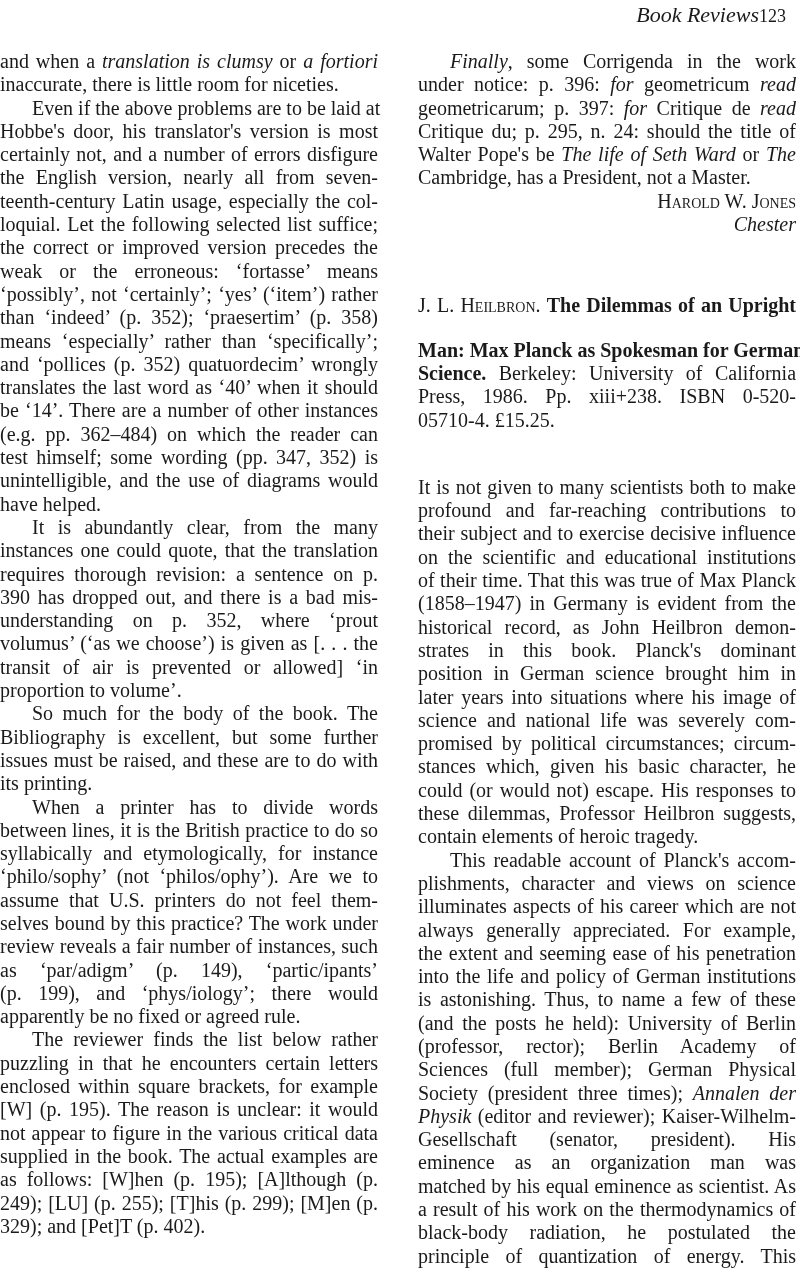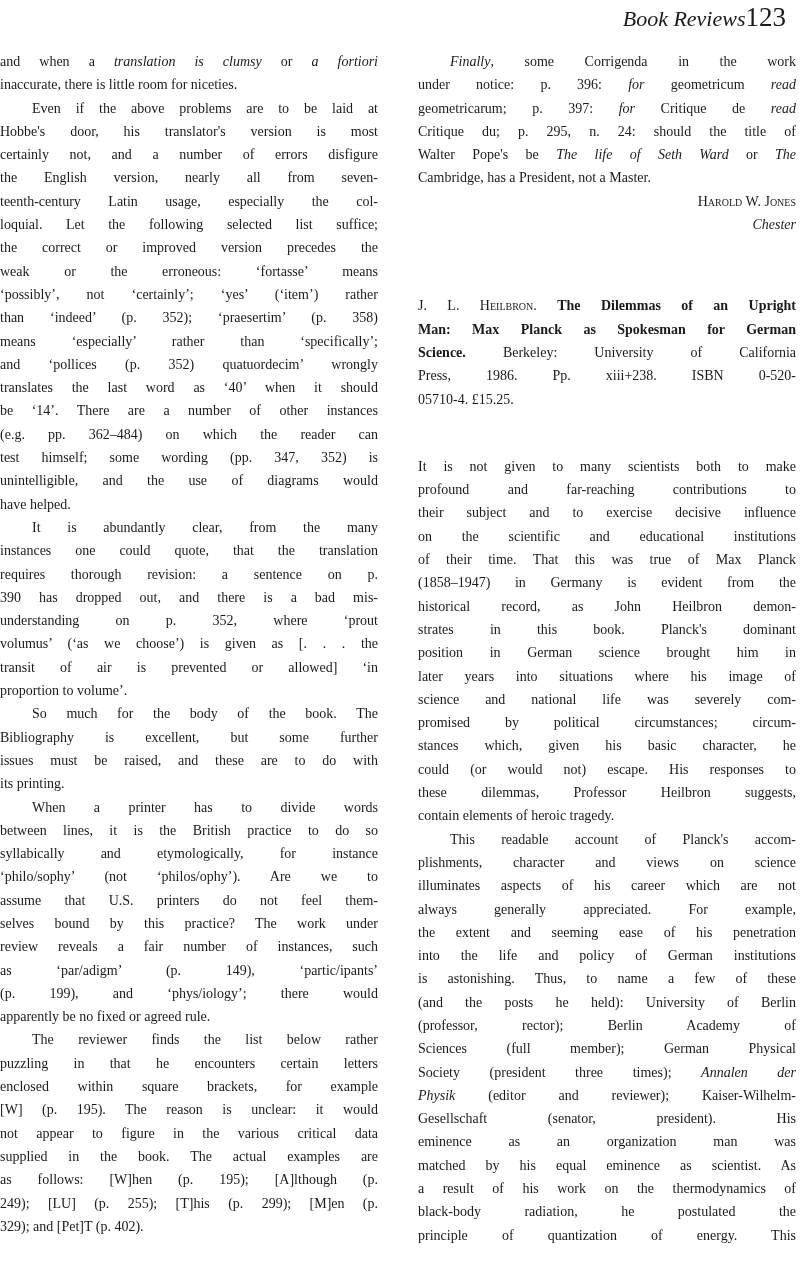--- a/index.html
+++ b/index.html
@@ -6,38 +6,38 @@
     body {
       width: 800px; height: 1277px; position: relative; overflow: hidden;
       font-family: "Liberation Serif", "DejaVu Serif", serif;
       color: #1a1a1a;
     }
     .header {
       position: absolute; top: 2px; right: 14px; height: 36px;
       display: flex; align-items: baseline; 
       font-size: 22px; font-style: italic;
     }
-    .header .pageno { font-style: normal; font-size: 27px; }
+    .header .pageno { font-style: normal; font-size: 18px; }
     .col {
       position: absolute; top: 50px;
-      font-size: 14px; line-height: 23.3px;
+      font-size: 20px; line-height: 23.3px;
     }
     .col-left { left: 0px; width: 378px; }
     .col-right { left: 418px; width: 378px; }
     .line {
       display: block; white-space: nowrap; height: 23.3px;
       text-align: justify; text-align-last: justify;
       overflow: visible;
     }
     .line.last { text-align-last: left; }
     .line.indent { padding-left: 32px; }
     .line.right { text-align: left; text-align-last: right; }
     .sc { font-variant: small-caps; }
     .gap { display: block; }
-    .bold { font-weight: bold; }
+    .bold { font-weight: bold; margin-top: 21px; }
   </style>
 </head>
 <body>
 
 <div class="header">
   <span>Book Reviews</span>
   <span class="pageno">123</span>
 </div>
 
 <div class="col col-left" id="left-col">

